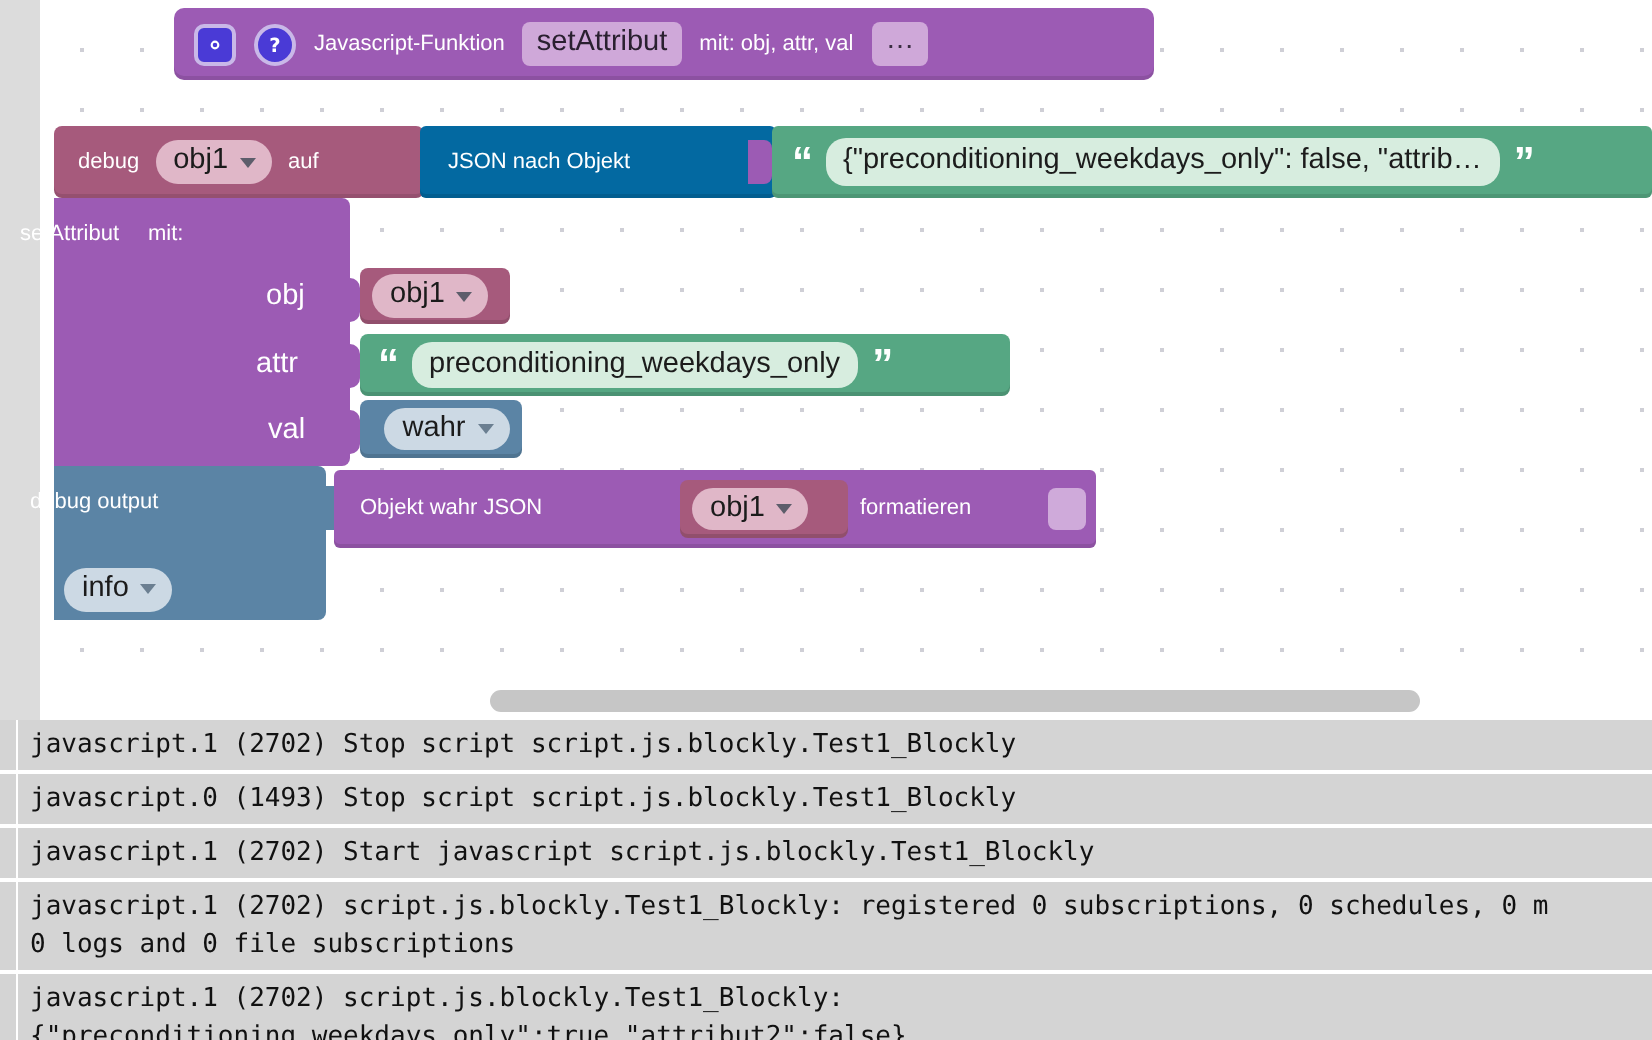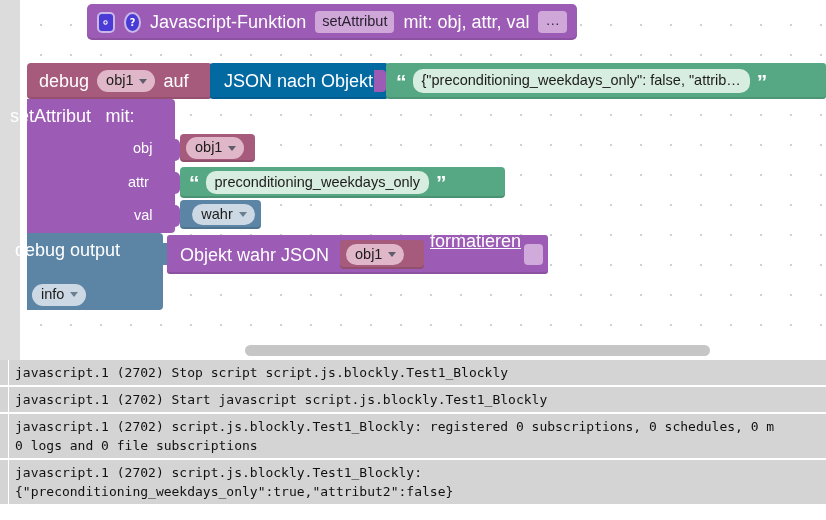--- a/index.html
+++ b/index.html
@@ -30,21 +30,21 @@
     position:absolute;left:20px;top:343px;width:806px;height:16px;
     background:#ffffff;
   }
   .hscroll-thumb{
     position:absolute;left:245px;top:345px;width:465px;height:11px;
     background:#c6c6c6;border-radius:6px;
   }
 
   
   .blk{position:absolute;box-sizing:border-box;}
-  .lbl{color:#ffffff;font-size:18px;white-space:nowrap;line-height:1;}
+  .lbl{color:#ffffff;font-size:11px;white-space:nowrap;line-height:1;}
 
   
   .field{
     display:inline-flex;align-items:center;gap:6px;
     border-radius:11px;padding:3px 8px 4px 9px;
     font-size:14.5px;color:#1b1b1b;line-height:1;white-space:nowrap;
   }
   .caret{
     width:0;height:0;border-left:4.5px solid transparent;
     border-right:4.5px solid transparent;border-top:5px solid #5d5d6b;
@@ -158,21 +158,21 @@
     display:flex;align-items:center;padding-left:13px;gap:10px;
     box-shadow:inset 0 -2px 0 rgba(0,0,0,.10);
   }
   #oj-plug{left:333px;top:243px;width:12px;height:22px;background:#9c5bb4;border-radius:0 5px 5px 0;}
   #oj-obj{
     position:absolute;left:340px;top:240px;width:78px;height:29px;
     background:#a65a7c;border-radius:4px;display:flex;align-items:center;padding-left:6px;
     box-shadow:inset 0 -2px 0 rgba(0,0,0,.12);
   }
   #oj-obj .field{background:#e0b7c8;}
-  #oj-fmt-label{position:absolute;left:430px;top:232px;text-decoration:underline;}
+  #oj-fmt-label{position:absolute;left:430px;top:249px;}
   .checkbox{
     position:absolute;left:524px;top:244px;width:19px;height:21px;
     background:#cfaada;border-radius:4px;
   }
 
   
   .logpanel{
     position:absolute;left:0;top:360px;width:826px;height:204px;
     background:#ffffff;overflow:hidden;
     font-family:"DejaVu Sans Mono", monospace;
@@ -297,20 +297,24 @@
     <div class="hscroll-thumb"></div>
   </div>
 
   <div class="logpanel" id="log-panel">
       <div class="log-row">
         <div class="log-gutter"></div>
         <div class="log-text">javascript.1 (2702) Stop script script.js.blockly.Test1_Blockly</div>
       </div>
       <div class="log-row">
         <div class="log-gutter"></div>
+        <div class="log-text">javascript.0 (1493) Stop script script.js.blockly.Test1_Blockly</div>
+      </div>
+      <div class="log-row">
+        <div class="log-gutter"></div>
         <div class="log-text">javascript.1 (2702) Start javascript script.js.blockly.Test1_Blockly</div>
       </div>
       <div class="log-row">
         <div class="log-gutter"></div>
         <div class="log-text">javascript.1 (2702) script.js.blockly.Test1_Blockly: registered 0 subscriptions, 0 schedules, 0 m
 0 logs and 0 file subscriptions</div>
       </div>
       <div class="log-row">
         <div class="log-gutter"></div>
         <div class="log-text">javascript.1 (2702) script.js.blockly.Test1_Blockly:

